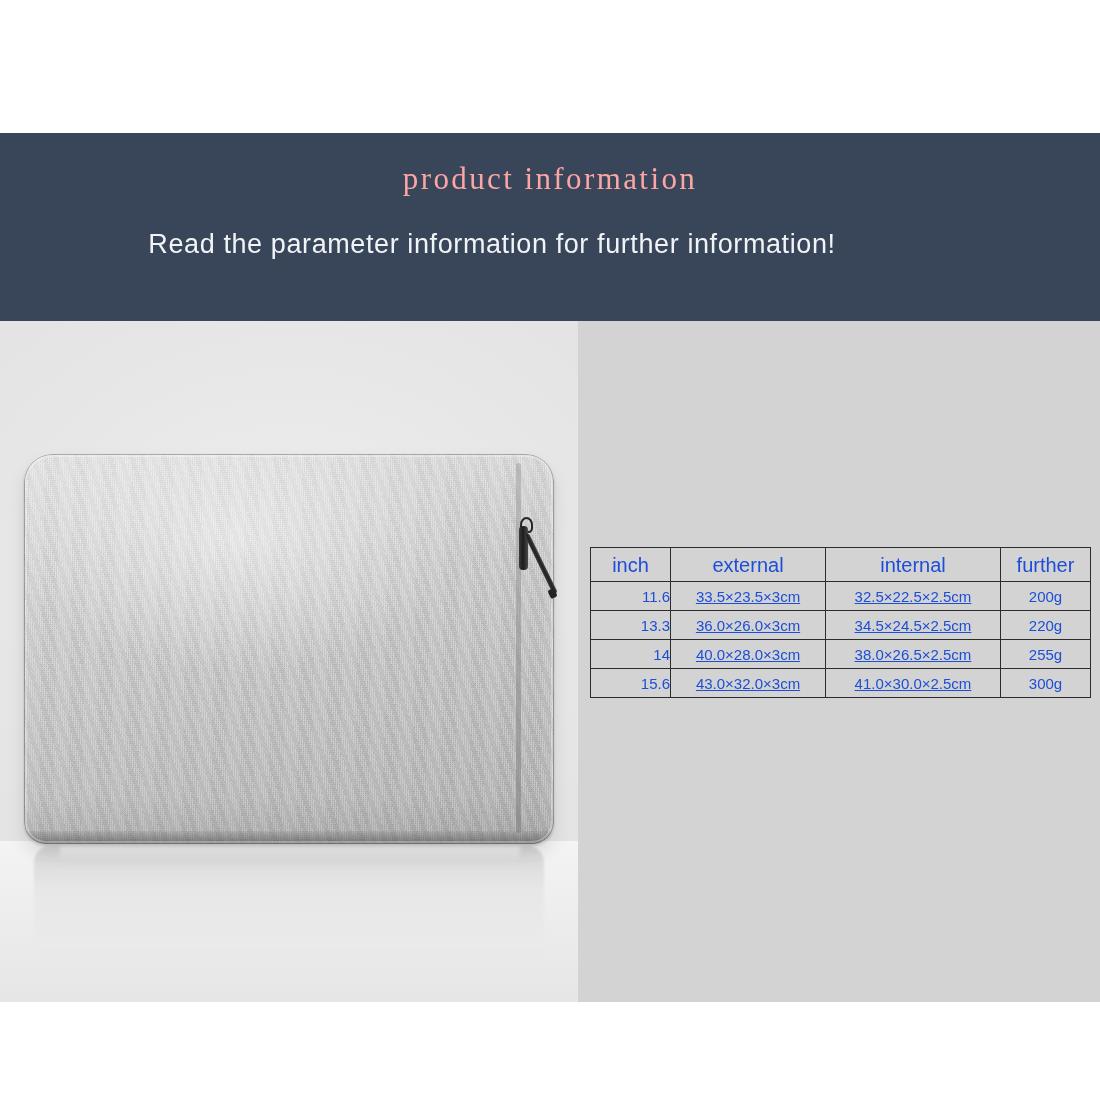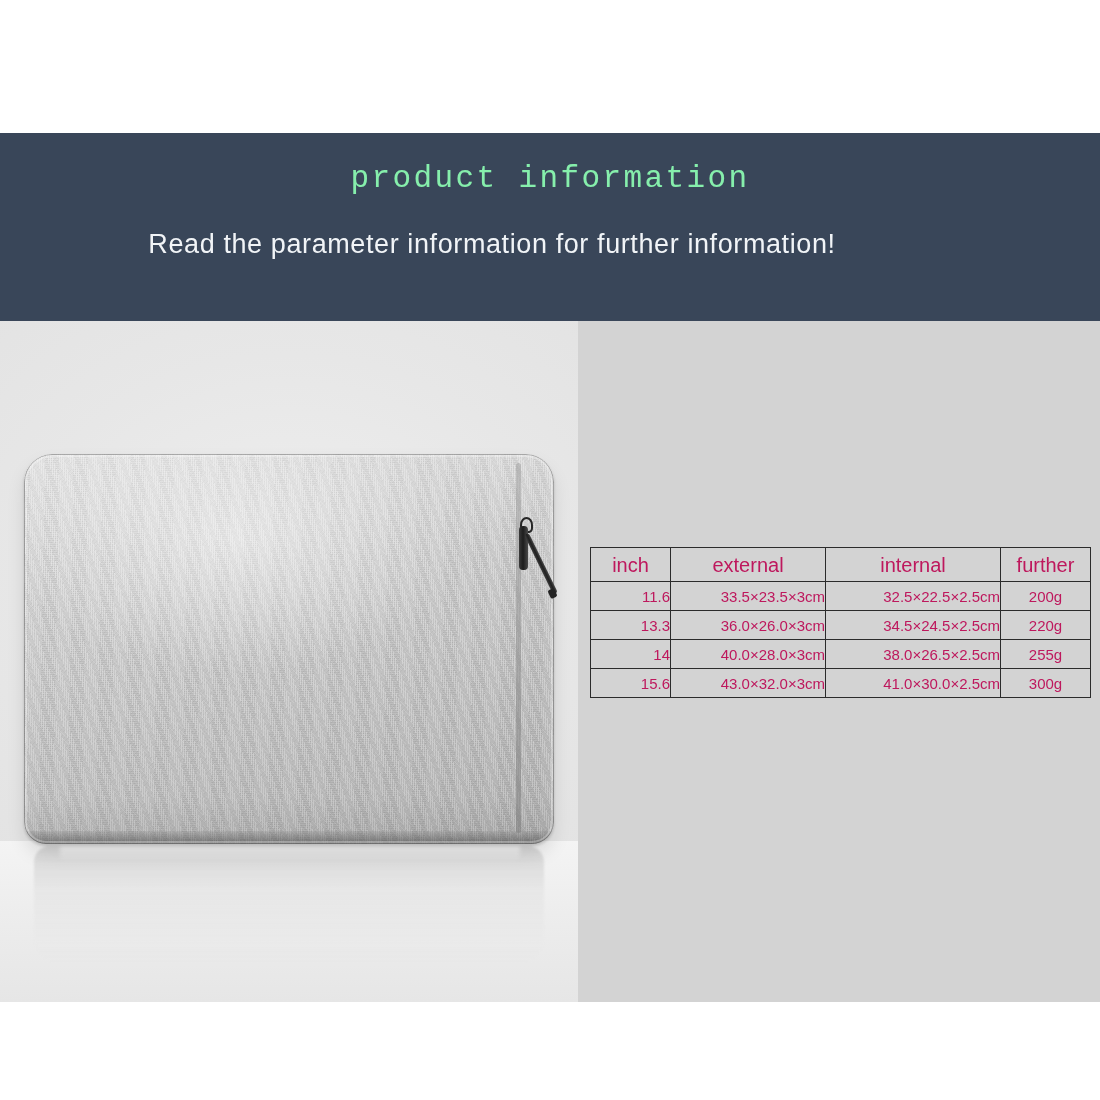--- a/index.html
+++ b/index.html
@@ -30,22 +30,22 @@
     height: 188px;
     background: #394659;
     box-sizing: border-box;
   }
   .header-title {
     position: absolute;
     left: 0;
     top: 28px;
     width: 1100px;
     text-align: center;
-    color: #86efac;
-    font-family: Liberation Mono, monospace;
+    color: #fca5a5;
+    font-family: Liberation Serif, serif;
     font-size: 31px;
     font-weight: 400;
     letter-spacing: 2.4px;
     white-space: nowrap;
   }
   .header-subtitle {
     position: absolute;
     left: 0;
     top: 96px;
     width: 984px;
@@ -227,21 +227,21 @@
   }
 
   .spec-table {
     position: absolute;
     left: 12px;
     top: 226px;
     width: 500px;
     border-collapse: collapse;
     table-layout: fixed;
     font-family: "Liberation Sans", sans-serif;
-    color: #be185d;
+    color: #1d4ed8;
   }
   .spec-table col.c-inch     { width: 80px; }
   .spec-table col.c-external { width: 155px; }
   .spec-table col.c-internal { width: 175px; }
   .spec-table col.c-weight   { width: 90px; }
 
   .spec-table th,
   .spec-table td {
     border: 1px solid #2b2b2b;
     background: #d3d3d3;
@@ -258,21 +258,22 @@
   .spec-table td {
     height: 28px;
     font-size: 15px;
     vertical-align: middle;
   }
   .cell-inch {
     text-align: right;
     padding-left: 3px;
   }
   .cell-dim {
-    text-align: right;
+    text-align: center;
+    text-decoration: underline;
   }
   .cell-weight {
     text-align: center;
   }
 </style>
 </head>
 <body>
 
 <div class="page">
 

